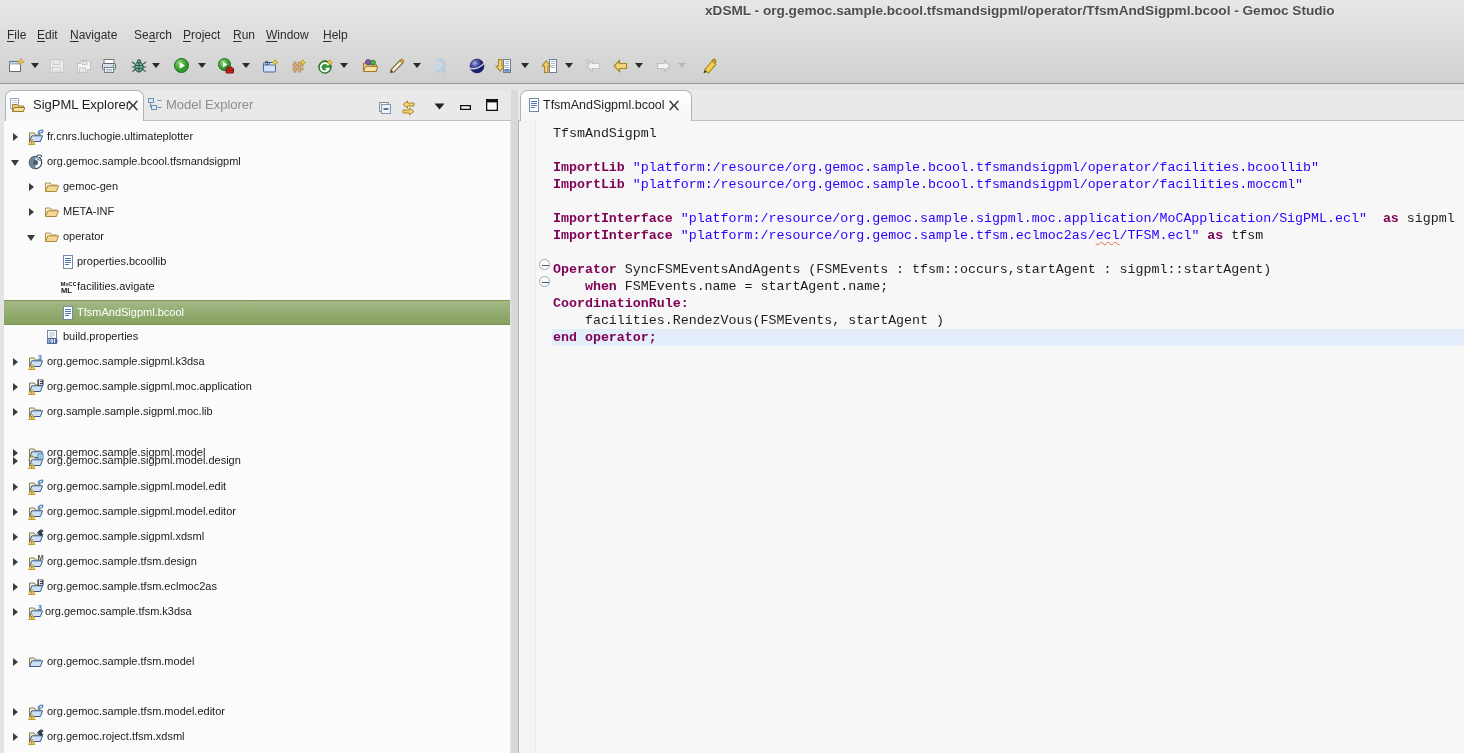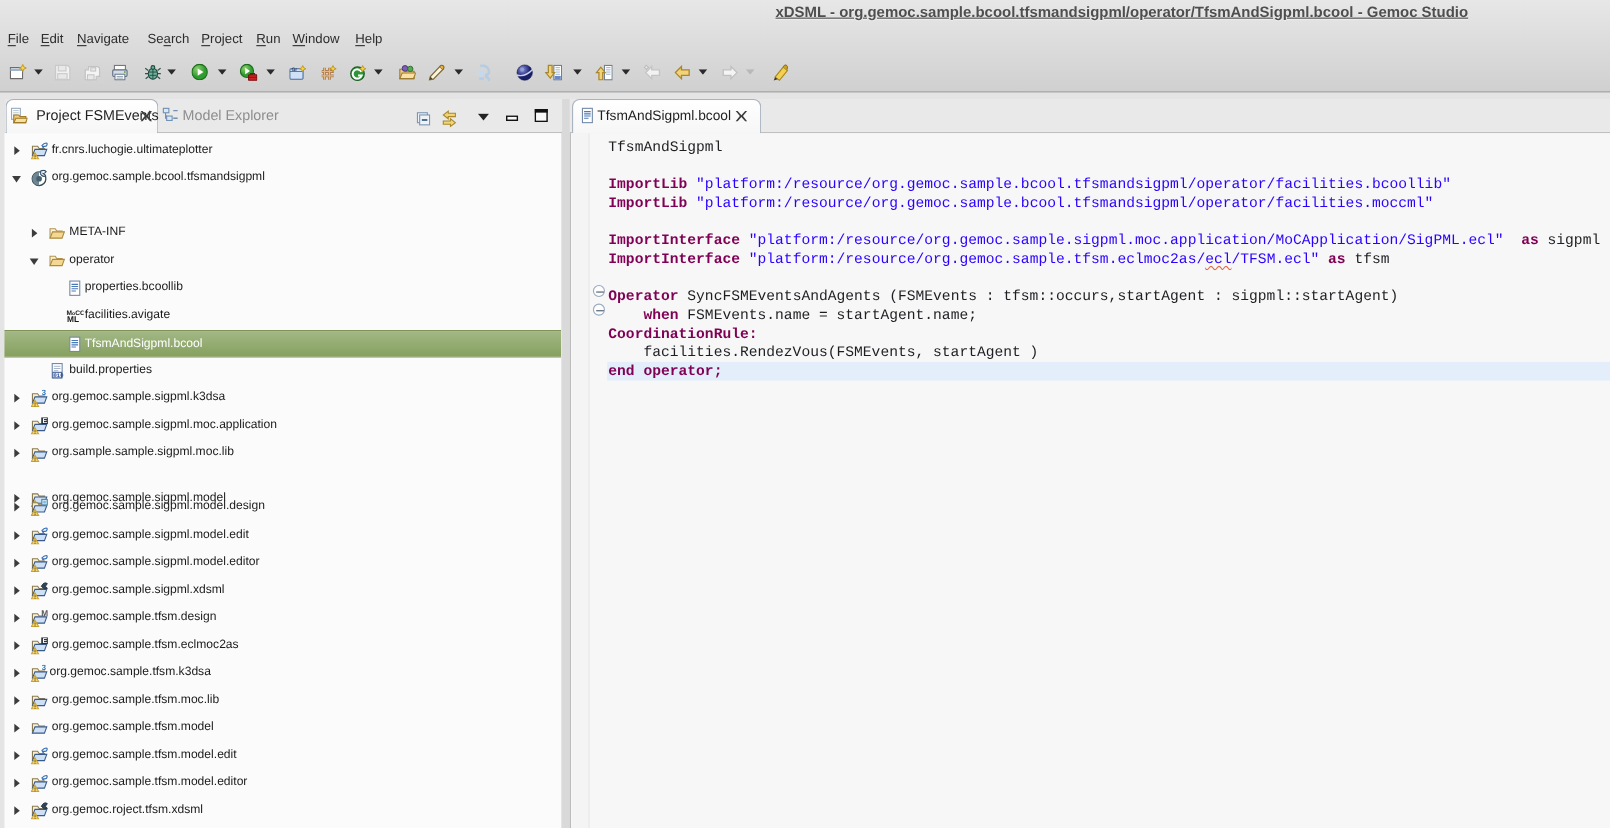--- a/index.html
+++ b/index.html
@@ -1,21 +1,21 @@
 <!DOCTYPE html>
 <html><head><meta charset="utf-8"><style>
   * { margin:0; padding:0; box-sizing:border-box; }
   html,body { width:1464px; height:753px; overflow:hidden; }
   body { font-family:"Liberation Sans", sans-serif; position:relative; background:#e4e4e4; }
   .abs { position:absolute; }
   svg { display:block; }
   #chrome { position:absolute; left:0; top:0; width:1464px; height:84px;
     background:linear-gradient(#e7e7e7, #d0d0d0); border-bottom:1px solid #9a9a9a; }
   #title { position:absolute; left:705px; top:3px; font-size:13.6px; font-weight:bold;
-    color:#4e4e4e; text-shadow:0 1px 0 rgba(255,255,255,.5); white-space:nowrap;text-decoration:underline; }
+    color:#4e4e4e; text-shadow:0 1px 0 rgba(255,255,255,.5); white-space:nowrap; }
   .menu { position:absolute; top:28px; font-size:12px; color:#2d2d2d; white-space:nowrap; }
   .menu u { text-decoration:underline; text-underline-offset:2px; }
   #wb { position:absolute; left:0; top:85px; width:1464px; height:668px; background:#e4e4e4; }
   .tabbar { position:absolute; height:31px; }
   .tbfill { position:absolute; top:0; height:31px; background:#e9e9e9; border-bottom:1px solid #c0c0c0; }
   .tab-active { position:absolute; top:0; height:32px; background:linear-gradient(#ffffff,#f6f6f6);
     border:1px solid #aab4c0; border-bottom:none; border-radius:7px 7px 0 0; }
   .tab-label { position:absolute; font-size:13px; color:#1f1f1f; white-space:nowrap; top:7px; }
   .tab-label-in { position:absolute; font-size:13px; color:#8d8d8d; white-space:nowrap; top:7px; }
   .ticon { position:absolute; top:7px; width:16px; height:16px; }
@@ -275,21 +275,21 @@
       <div class="tbfill" style="left:2px; width:506px;"></div>
       <div class="tab-active" style="left:2px; width:139px;"></div>
       <div class="ticon" style="left:6px;">
         <svg width="16" height="16" viewBox="0 0 16 16">
           <rect x="1.5" y="1.5" width="8" height="10" fill="#fdfdfd" stroke="#9aaabf" stroke-width="1"></rect>
           <path d="M3 3.5 h5 M3 5.5 h5 M3 7.5 h4" stroke="#b8c6d6" stroke-width="0.9"></path>
           <path d="M3.5 14.5 V7.5 L8 7.5 L9.3 9 L14.5 9 V14.5 Z" fill="#f0c97a" stroke="#a07c28" stroke-width="1"></path>
           <path d="M3.5 14.5 L5.5 10.5 L16 10.5 L14.2 14.5 Z" fill="#f7dfa4" stroke="#a07c28" stroke-width="1"></path>
         </svg>
       </div>
-      <div class="tab-label" style="left:30px;">Project FSMEvents</div>
+      <div class="tab-label" style="left:30px;">SigPML Explorer</div>
       <div class="closex abs" style="left:124px; top:10px;">
         <svg width="12" height="11" viewBox="0 0 12 11">
           <path d="M0.8 0.8 L4.6 5.5 L0.8 10.2 L2.6 10.2 L6 6.3 L9.4 10.2 L11.2 10.2 L7.4 5.5 L11.2 0.8 L9.4 0.8 L6 4.7 L2.6 0.8 Z" fill="#3c3c3c"></path>
         </svg>
       </div>
       <div class="ticon" style="left:144px;">
         <svg width="16" height="16" viewBox="0 0 16 16">
           <rect x="1.5" y="1.5" width="5" height="4" fill="#dce8f4" stroke="#7090b5" stroke-width="1"></rect>
           <rect x="4.5" y="8.5" width="5" height="4" fill="#dce8f4" stroke="#7090b5" stroke-width="1"></rect>
           <path d="M3.5 5.5 v5 h1 M3.5 8 h1" stroke="#7090b5" fill="none" stroke-width="1"></path>
@@ -347,20 +347,30 @@
         <div class="ricon" style="left:24px">
           <svg width="16" height="16" viewBox="0 0 16 16">
             <circle cx="7.5" cy="8.5" r="6.2" fill="#ffffff" stroke="#3a4a52" stroke-width="1.2"></circle>
             <path d="M7.5 2.3 a6.2 6.2 0 0 0 0 12.4 z" fill="#6c8694" stroke="none"></path>
             <circle cx="7.5" cy="8.5" r="2.6" fill="#46606c"></circle>
             <path d="M9 1.5 q3 -1.5 5 0.5 q-1 2 -3.4 1.6 q2.4 0.6 2.9 2.4 q-2.5 1.2 -4.5 -1.5 z" fill="#ffffff" stroke="#2d4a66" stroke-width="1"></path>
           </svg>
         </div>
         <div class="rlabel" style="left:43px">org.gemoc.sample.bcool.tfsmandsigpml</div>
       </div>
+      <div class="row" style="top:54px">
+        <div class="arrow-c" style="left:25px"></div>
+        <div class="ricon" style="left:40px">
+          <svg width="16" height="16" viewBox="0 0 16 16">
+            <path d="M1.5 12.5 V4 L6.2 4 L7.6 6 L13 6" fill="#fbf2d5" stroke="#b29252" stroke-width="1"></path>
+            <path d="M1.5 12.5 L3.8 6.8 L14.5 6.8 L12.4 12.5 Z" fill="#f3d792" stroke="#ab8a3a" stroke-width="1"></path>
+          </svg>
+        </div>
+        <div class="rlabel" style="left:59px">gemoc-gen</div>
+      </div>
       <div class="row" style="top:79px">
         <div class="arrow-c" style="left:25px"></div>
         <div class="ricon" style="left:40px">
           <svg width="16" height="16" viewBox="0 0 16 16">
             <path d="M1.5 12.5 V4 L6.2 4 L7.6 6 L13 6" fill="#fbf2d5" stroke="#b29252" stroke-width="1"></path>
             <path d="M1.5 12.5 L3.8 6.8 L14.5 6.8 L12.4 12.5 Z" fill="#f3d792" stroke="#ab8a3a" stroke-width="1"></path>
           </svg>
         </div>
         <div class="rlabel" style="left:59px">META-INF</div>
       </div>
@@ -560,56 +570,29 @@
             <path d="M1.5 12.5 V4 L6.2 4 L7.6 6 L13 6" fill="#f7eed3" stroke="#8b7b50" stroke-width="1"></path>
             <path d="M1.5 12.5 L3.8 6.8 L14.5 6.8 L12.4 12.5 Z" fill="#cde0f5" stroke="#3a5a8c" stroke-width="1"></path>
             <text x="10" y="5.5" font-family="Liberation Sans" font-size="7" font-weight="bold" fill="#2a6fb8">3</text>
             <path d="M0.5 15.5 L3.8 10 L7.1 15.5 Z" fill="#f9d873" stroke="#c8a233" stroke-width="1"></path>
             <rect x="3.4" y="12" width="0.9" height="1.9" fill="#6b5212"></rect>
             <rect x="3.4" y="14.4" width="0.9" height="0.9" fill="#6b5212"></rect>
           </svg>
         </div>
         <div class="rlabel" style="left:41px">org.gemoc.sample.tfsm.k3dsa</div>
       </div>
-      <div class="row" style="top:504px">
-        <div class="arrow-c" style="left:9px"></div>
-        <div class="ricon" style="left:24px">
-          <svg width="16" height="16" viewBox="0 0 16 16">
-            <path d="M1.5 12.5 V4 L6.2 4 L7.6 6 L13 6" fill="#f7eed3" stroke="#8b7b50" stroke-width="1"></path>
-            <path d="M1.5 12.5 L3.8 6.8 L14.5 6.8 L12.4 12.5 Z" fill="#cde0f5" stroke="#3a5a8c" stroke-width="1"></path>
-            <path d="M0.5 15.5 L3.8 10 L7.1 15.5 Z" fill="#f9d873" stroke="#c8a233" stroke-width="1"></path>
-            <rect x="3.4" y="12" width="0.9" height="1.9" fill="#6b5212"></rect>
-            <rect x="3.4" y="14.4" width="0.9" height="0.9" fill="#6b5212"></rect>
-          </svg>
-        </div>
-        <div class="rlabel" style="left:43px">org.gemoc.sample.tfsm.moc.lib</div>
-      </div>
       <div class="row" style="top:529px">
         <div class="arrow-c" style="left:9px"></div>
         <div class="ricon" style="left:24px">
           <svg width="16" height="16" viewBox="0 0 16 16">
             <path d="M1.5 12.5 V4 L6.2 4 L7.6 6 L13 6" fill="#f7eed3" stroke="#8b7b50" stroke-width="1"></path>
             <path d="M1.5 12.5 L3.8 6.8 L14.5 6.8 L12.4 12.5 Z" fill="#cde0f5" stroke="#3a5a8c" stroke-width="1"></path>
           </svg>
         </div>
         <div class="rlabel" style="left:43px">org.gemoc.sample.tfsm.model</div>
-      </div>
-      <div class="row" style="top:554px">
-        <div class="arrow-c" style="left:9px"></div>
-        <div class="ricon" style="left:24px">
-          <svg width="16" height="16" viewBox="0 0 16 16">
-            <path d="M1.5 12.5 V4 L6.2 4 L7.6 6 L13 6" fill="#f7eed3" stroke="#8b7b50" stroke-width="1"></path>
-            <path d="M1.5 12.5 L3.8 6.8 L14.5 6.8 L12.4 12.5 Z" fill="#cde0f5" stroke="#3a5a8c" stroke-width="1"></path>
-            <path d="M13.2 1.2 q2 -0.6 1.6 1.2 q-0.3 1.6 -2 1.6 l-1.4 0 l0 1.4 l-1.2 -2.2 l1.8 -1.6 z" fill="none" stroke="#3a70b8" stroke-width="1.1"></path>
-            <path d="M0.5 15.5 L3.8 10 L7.1 15.5 Z" fill="#f9d873" stroke="#c8a233" stroke-width="1"></path>
-            <rect x="3.4" y="12" width="0.9" height="1.9" fill="#6b5212"></rect>
-            <rect x="3.4" y="14.4" width="0.9" height="0.9" fill="#6b5212"></rect>
-          </svg>
-        </div>
-        <div class="rlabel" style="left:43px">org.gemoc.sample.tfsm.model.edit</div>
       </div>
       <div class="row" style="top:579px">
         <div class="arrow-c" style="left:9px"></div>
         <div class="ricon" style="left:24px">
           <svg width="16" height="16" viewBox="0 0 16 16">
             <path d="M1.5 12.5 V4 L6.2 4 L7.6 6 L13 6" fill="#f7eed3" stroke="#8b7b50" stroke-width="1"></path>
             <path d="M1.5 12.5 L3.8 6.8 L14.5 6.8 L12.4 12.5 Z" fill="#cde0f5" stroke="#3a5a8c" stroke-width="1"></path>
             <path d="M13.2 1.2 q2 -0.6 1.6 1.2 q-0.3 1.6 -2 1.6 l-1.4 0 l0 1.4 l-1.2 -2.2 l1.8 -1.6 z" fill="none" stroke="#3a70b8" stroke-width="1.1"></path>
             <path d="M0.5 15.5 L3.8 10 L7.1 15.5 Z" fill="#f9d873" stroke="#c8a233" stroke-width="1"></path>
             <rect x="3.4" y="12" width="0.9" height="1.9" fill="#6b5212"></rect>

